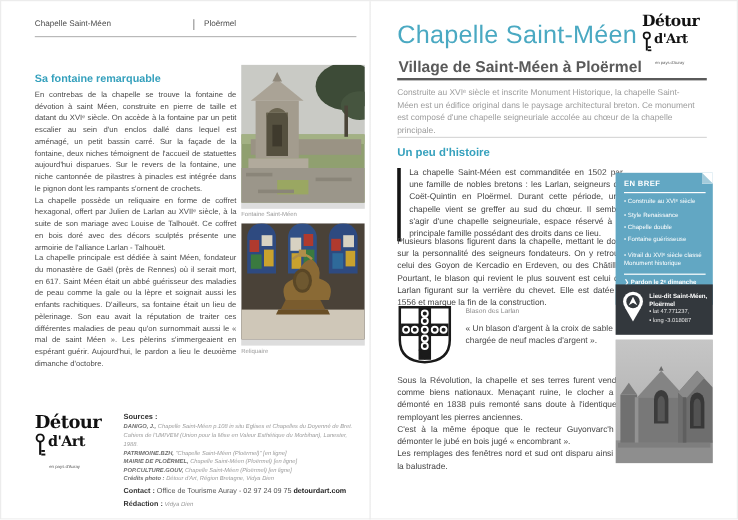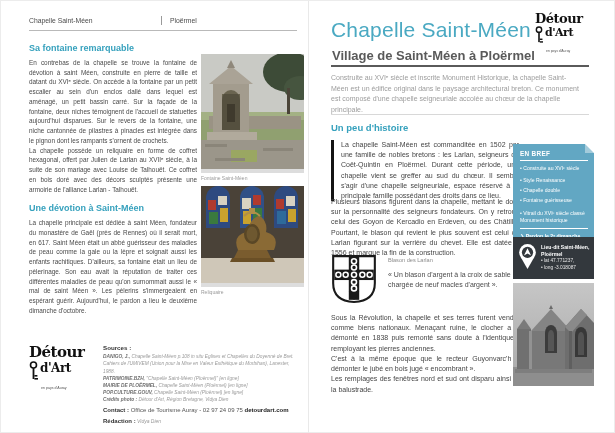--- a/index.html
+++ b/index.html
@@ -14,21 +14,21 @@
   .page-left { position:absolute; left:0; top:0; width:307px; height:433px; }
   .lp-header { position:absolute; left:28px; top:15px; width:268px; display:flex;
     align-items:center; border-bottom:1px solid #b9b9b9; padding-bottom:5px;
     font-size:6.8px; color:#4c4c4c; }
   .lp-header .hdr-title { width:132px; }
   .lp-header .hdr-sep { width:1px; height:9px; background:#9a9a9a; }
   .lp-header .hdr-loc { padding-left:8px; }
 
   .lp-main { position:absolute; left:28px; top:38px; width:168px; }
   .sec-h { color:#36a1bd; font-size:9px; font-weight:bold; margin:9px 0 5px; }
-  .sec-h:first-child { margin-top:4px; }
+  .sec-h:first-child { margin-top:21px; }
   .sec-p { font-size:6.4px; line-height:1.52; color:#4a4a4a; text-align:justify; }
 
   .figure { position:absolute; width:103px; }
   .fig-fountain { left:200px; top:53px; }
   .fig-reliquary { left:200px; top:185px; }
   .fig-caption { font-size:5px; color:#9a9a9a; margin-top:2px; }
   .photo-frame { width:103px; overflow:hidden; background:#ddd; }
 
   .lp-footer { position:absolute; left:28px; top:342px; width:266px; display:flex; }
   .logo-block { width:66px; color:#111; }
@@ -107,21 +107,20 @@
     <div class="lp-header">
       <span class="hdr-title">Chapelle Saint-Méen</span>
       <span class="hdr-sep"></span>
       <span class="hdr-loc">Ploërmel</span>
     </div>
 
     <div class="lp-main">
       <div class="sec-h">Sa fontaine remarquable</div>
       <p class="sec-p">En contrebas de la chapelle se trouve la fontaine de dévotion à saint Méen, construite en pierre de taille et datant du XVIᵉ siècle. On accède à la fontaine par un petit escalier au sein d'un enclos dallé dans lequel est aménagé, un petit bassin carré. Sur la façade de la fontaine, deux niches témoignent de l'accueil de statuettes aujourd'hui disparues. Sur le revers de la fontaine, une niche cantonnée de pilastres à pinacles est intégrée dans le pignon dont les rampants s'ornent de crochets.</p>
       <p class="sec-p">La chapelle possède un reliquaire en forme de coffret hexagonal, offert par Julien de Larlan au XVIIᵉ siècle, à la suite de son mariage avec Louise de Talhouët. Ce coffret en bois doré avec des décors sculptés présente une armoirie de l'alliance Larlan - Talhouët.</p>
-      <div class="sec-h">Une dévotion à Saint-Méen</div>
       <p class="sec-p">La chapelle principale est dédiée à saint Méen, fondateur du monastère de Gaël (près de Rennes) où il serait mort, en 617. Saint Méen était un abbé guérisseur des maladies de peau comme la gale ou la lèpre et soignait aussi les enfants rachitiques. D'ailleurs, sa fontaine était un lieu de pèlerinage. Son eau avait la réputation de traiter ces différentes maladies de peau qu'on surnommait aussi le « mal de saint Méen ». Les pèlerins s'immergeaient en espérant guérir. Aujourd'hui, le pardon a lieu le deuxième dimanche d'octobre.</p>
     </div>
 
     <div class="figure fig-fountain">
       <div class="photo-frame">
         <svg width="103" height="115" viewBox="0 0 103 115">
           <rect width="103" height="115" fill="#c9cac5"></rect>
           <rect y="58" width="103" height="57" fill="#90a070"></rect>
           <rect y="58" width="103" height="8" fill="#a3b184"></rect>
           <ellipse cx="88" cy="18" rx="26" ry="20" fill="#3d4b37"></ellipse>

